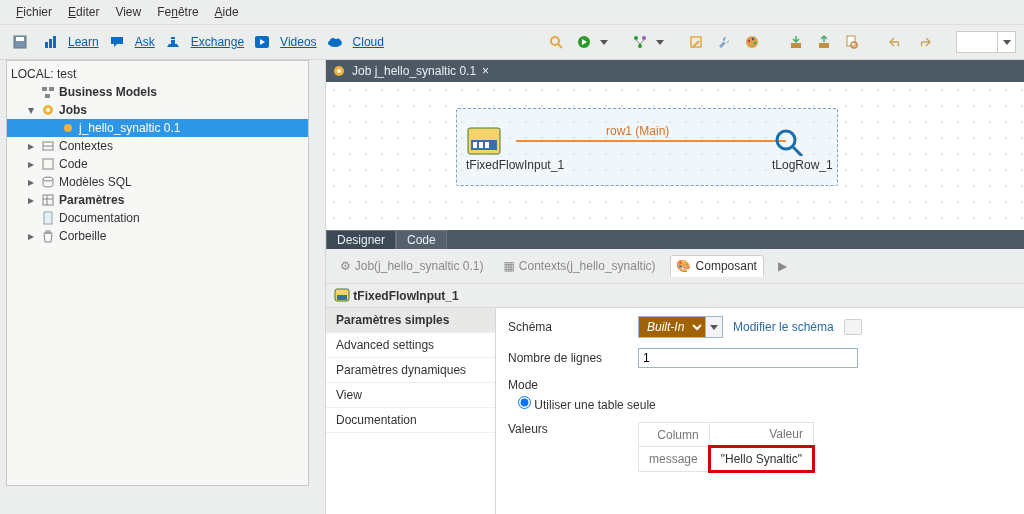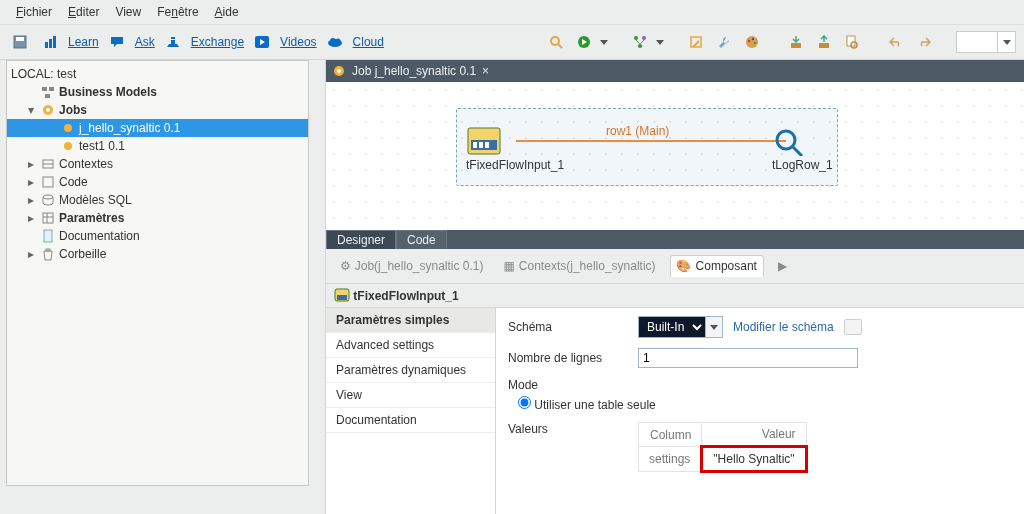--- a/index.html
+++ b/index.html
@@ -57,21 +57,21 @@
 
 .compheader { padding: 4px 8px; font-weight: 600; }
 .compbody { display: flex; background: #fff; border-top: 1px solid #d5d5d5; flex: 1; overflow: hidden; }
 .compbody .side { width: 170px; border-right: 1px solid #d5d5d5; background: #fff; }
 .compbody .side .srow { padding: 5px 10px; border-bottom: 1px solid #eee; cursor: default; }
 .compbody .side .srow.sel { background: #e8e8e6; font-weight: 600; }
 .compbody .form { flex: 1; padding: 8px 12px; overflow: auto; }
 .compbody .form .frow { display: flex; align-items: center; gap: 10px; margin-bottom: 10px; }
 .compbody .form .flabel { width: 120px; }
 .compbody select, .compbody input[type=text] { border: 1px solid #9fb6c9; padding: 2px 4px; background: #fff; }
-.compbody select.hl { background: #0f172a; color: #fff; }
+.compbody select.hl { background: #a16207; color: #fff; font-style: italic; }
 .linkbtn { color: #2c6aa8; cursor: pointer; }
 
 .valtable { border: 1px solid #ddd; border-collapse: collapse; }
 .valtable th, .valtable td { border: 1px solid #e3e3e3; padding: 4px 10px; text-align: right; color: #777; font-weight: normal; }
 .valtable td.valcell { border: 3px solid #d60000; color: #333; }
 
 svg { display: block; }
 .caret-down { width: 0; height: 0; border-left: 4px solid transparent; border-right: 4px solid transparent; border-top: 5px solid #555; display: inline-block; }
 </style>
 </head>
@@ -242,28 +242,20 @@
             </span>
             <span class="bold">Jobs</span>
           </div>
         <div class="row i3 selected">
             <span class="ticon">
               <svg width="14" height="14">
                 <circle cx="7" cy="7" r="4" fill="#f0b23c"></circle>
               </svg>
             </span>
             <span>j_hello_synaltic 0.1</span>
-          </div>
-        <div class="row i3">
-            <span class="ticon">
-              <svg width="14" height="14">
-                <circle cx="7" cy="7" r="4" fill="#f0b23c"></circle>
-              </svg>
-            </span>
-            <span>test1 0.1</span>
           </div>
         <div class="row i1">
             <span class="twisty">▸</span>
             <span class="ticon">
               <svg width="14" height="14">
                 <rect x="2" y="3" width="10" height="8" fill="none" stroke="#888"></rect>
                 <line x1="2" y1="7" x2="12" y2="7" stroke="#888"></line>
               </svg>
             </span>
             <span>Contextes</span>
@@ -423,21 +415,21 @@
         </div>
         <div class="frow" style="align-items:flex-start">
           <div class="flabel">Valeurs</div>
           <table class="valtable">
             <tbody>
                 <tr>
               <th>Column</th>
               <th>Valeur</th>
             </tr>
             <tr>
-              <td>settings</td>
+              <td>message</td>
               <td class="valcell">"Hello Synaltic"</td>
             </tr>
           </tbody>
             </table>
         </div>
       </div>
     </div>
 
   </div>
 </div>

